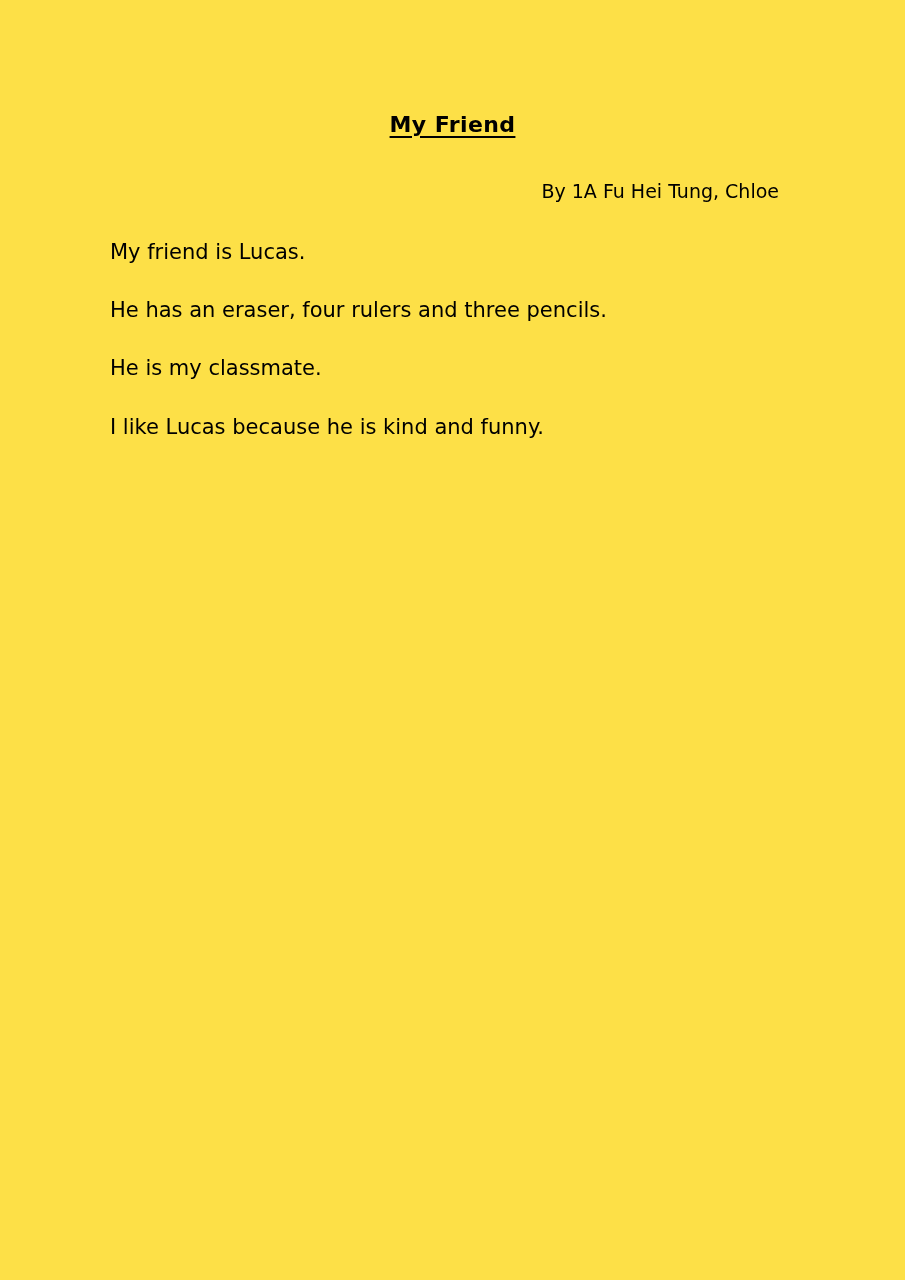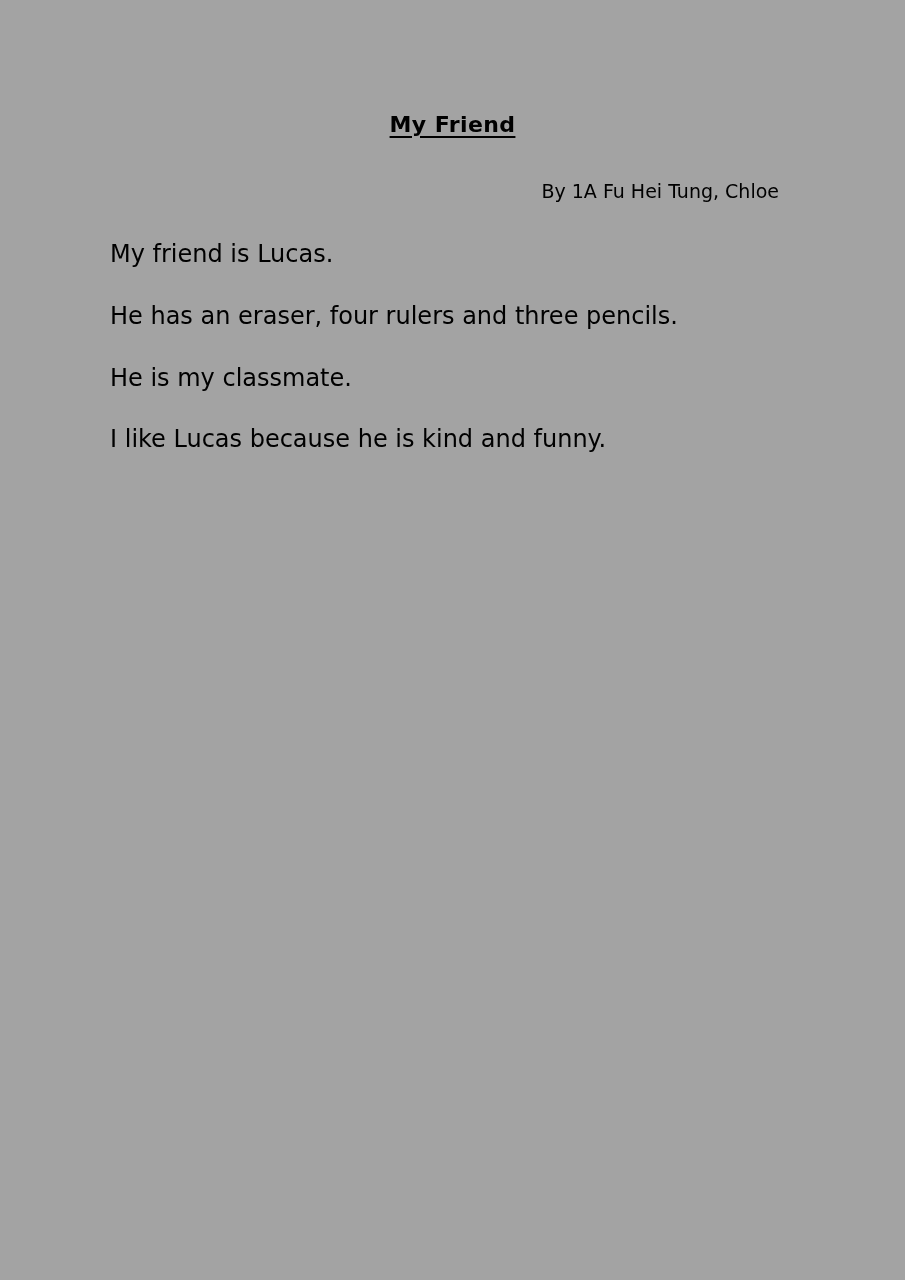--- a/index.html
+++ b/index.html
@@ -11,21 +11,21 @@
     width: 905px;
     height: 1280px;
     font-family: "DejaVu Sans", sans-serif;
     color: #000000;
     overflow: hidden;
   }
   .page {
     position: relative;
     width: 905px;
     height: 1280px;
-    background: #a3a3a3;
+    background: #fde047;
     box-sizing: border-box;
   }
   .doc-title {
     position: absolute;
     top: 112px;
     left: 0;
     width: 905px;
     text-align: center;
     font-size: 22px;
     font-weight: bold;
@@ -40,21 +40,21 @@
     font-size: 19px;
     white-space: nowrap;
   }
   .body-block {
     position: absolute;
     top: 240px;
     left: 110px;
     width: 700px;
   }
   .body-line {
-    font-size: 24px;
+    font-size: 21px;
     line-height: 1.2;
     margin-bottom: 33px;
     white-space: nowrap;
   }
 </style>
 </head>
 <body>
 
 <div class="page">
 

